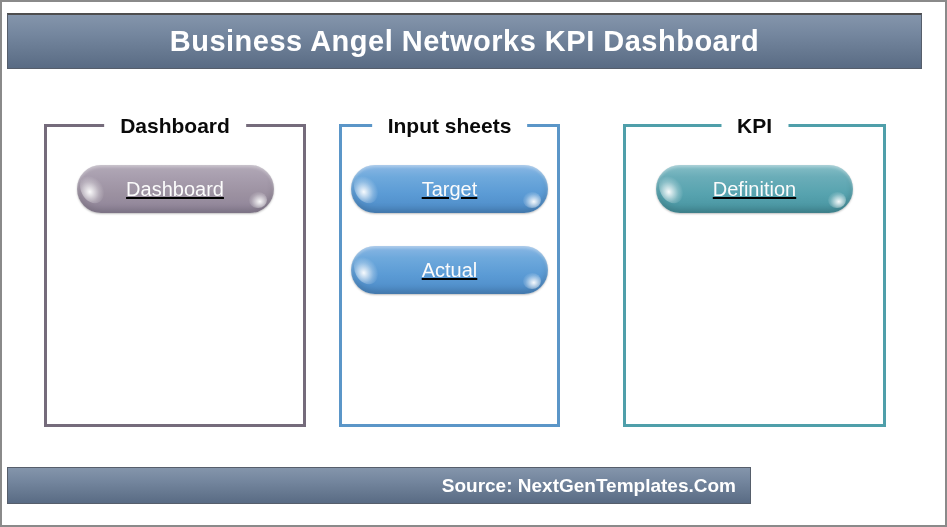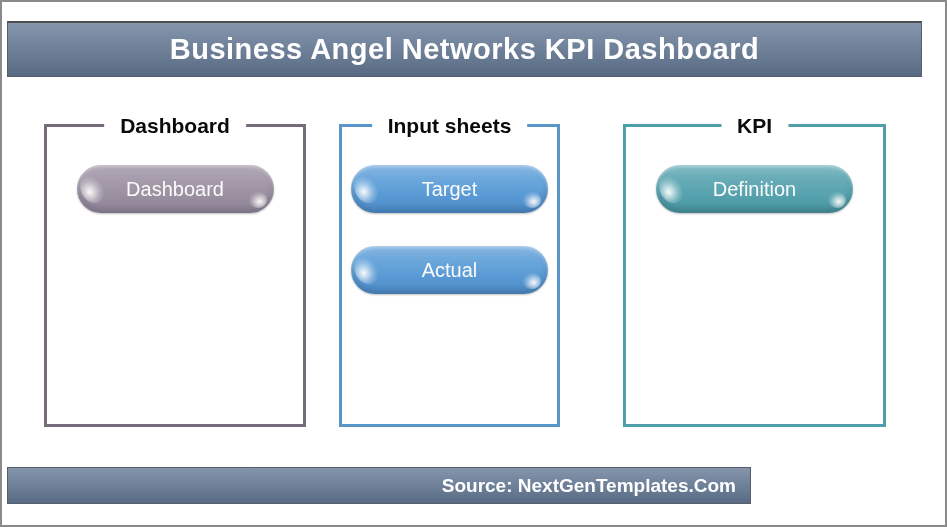--- a/index.html
+++ b/index.html
@@ -14,33 +14,33 @@
 
   
   .bar {
     position:absolute;
     background:linear-gradient(180deg,#8495ab 0%,#75879f 35%,#64768e 75%,#596b84 100%);
     border:1px solid #565e6b;
     color:#ffffff;
     display:flex; align-items:center;
   }
   .bar.header {
-    left:5px; top:19px; width:915px; height:56px;
+    left:5px; top:11px; width:915px; height:56px;
     justify-content:center;
     border-top:2px solid #4e4e4e;
     font-size:29px; font-weight:700; letter-spacing:0.5px;
   }
   .bar.footer {
     left:5px; top:465px; width:744px; height:37px;
     justify-content:flex-end; padding-right:14px;
     font-size:19px; font-weight:700;
   }
 
   
-  .groupbox { position:absolute; top:122px; height:303px; background:#ffffff; }
+  .groupbox { position:absolute; top:122px; height:303px; background:#ffffff;text-decoration:underline; }
   .groupbox.g-purple { left:42px;  width:262px; border:3px solid #756b7b; }
   .groupbox.g-blue   { left:337px; width:221px; border:3px solid #5b96c8; }
   .groupbox.g-teal   { left:621px; width:263px; border:3px solid #4f9faa; }
 
   .gtitle {
     position:absolute; top:-17px; left:50%; transform:translateX(-50%);
     background:#ffffff; padding:0 16px;
     font-size:21px; font-weight:700; color:#0a0a0a;
     line-height:31px; white-space:nowrap;
   }

